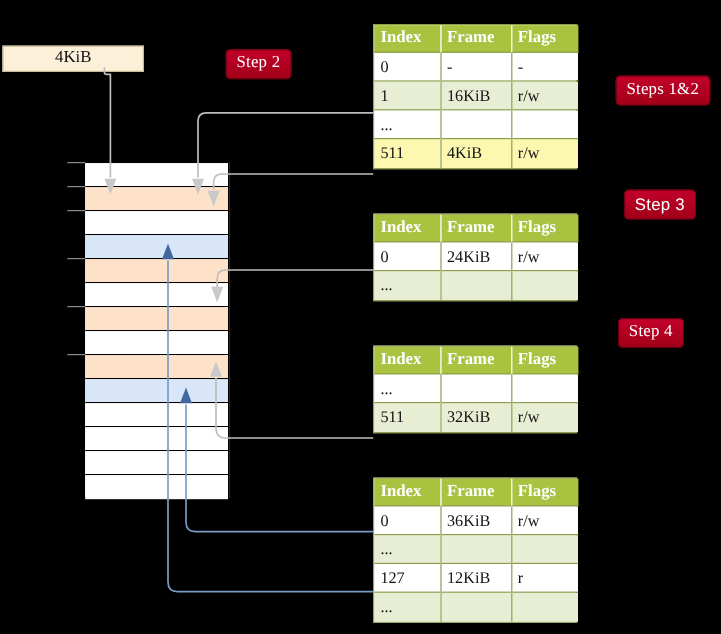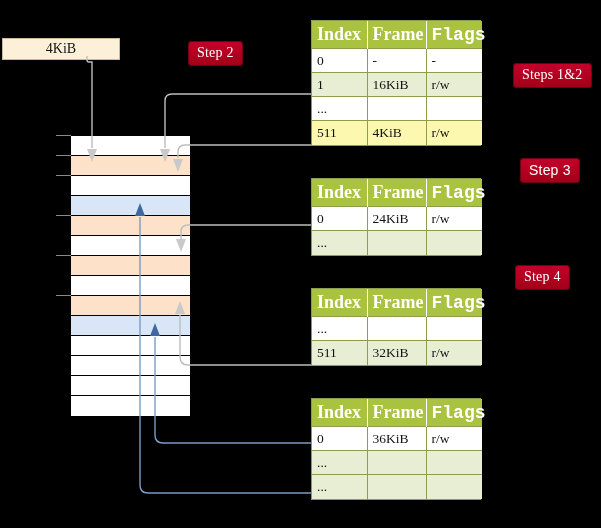--- a/index.html
+++ b/index.html
@@ -88,23 +88,23 @@
   }
   .ptable th {
     background: #a9c23f;
     color: #ffffff;
     font-weight: bold;
     text-align: left;
     padding: 3px 5px;
     height: 21px;
     box-sizing: border-box;
     border-right: 1px solid #ffffff;
-    font-size: 18px;
-  }
-  .ptable th:last-child { border-right: none; font-family: Liberation Mono, monospace; }
+    font-size: 14px;
+  }
+  .ptable th:last-child { border-right: none; }
   .ptable td {
     padding: 3px 5px;
     height: 24px;
     box-sizing: border-box;
     border-right: 1px solid #8d9e4b;
     border-top: 1px solid #8d9e4b;
     background: #ffffff;
     vertical-align: middle;
     white-space: nowrap;
     overflow: hidden;
@@ -267,20 +267,25 @@
         <tr>
           <td>0</td>
           <td>36KiB</td>
           <td>r/w</td>
         </tr>
         <tr class="alt">
           <td>...</td>
           <td></td>
           <td></td>
         </tr>
+        <tr>
+          <td>127</td>
+          <td>12KiB</td>
+          <td>r</td>
+        </tr>
         <tr class="alt">
           <td>...</td>
           <td></td>
           <td></td>
         </tr>
       </tbody>
     </table>
   </div>
 
 <svg id="connectors" viewBox="0 0 601 528" xmlns="http://www.w3.org/2000/svg">

